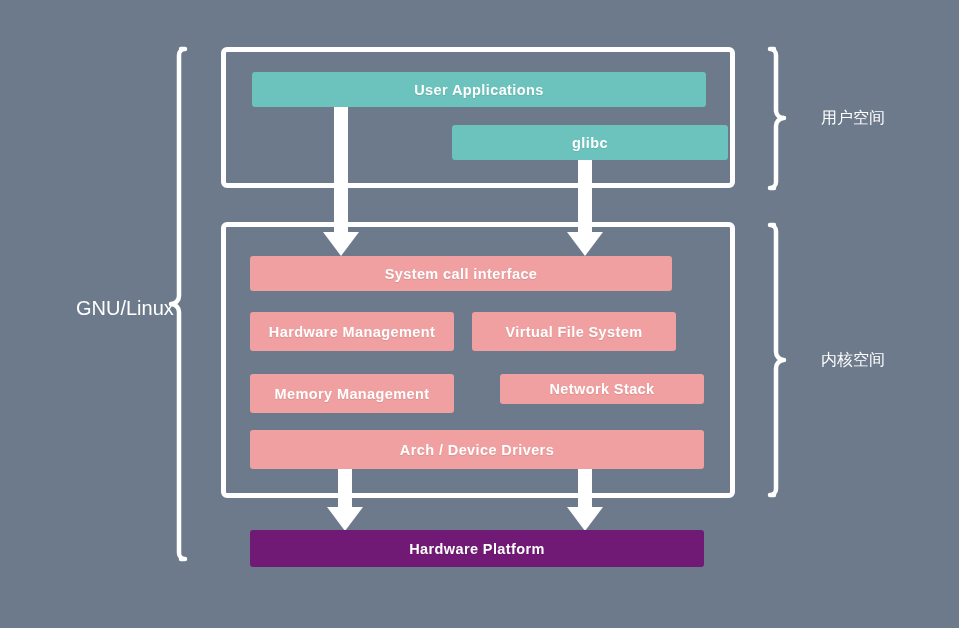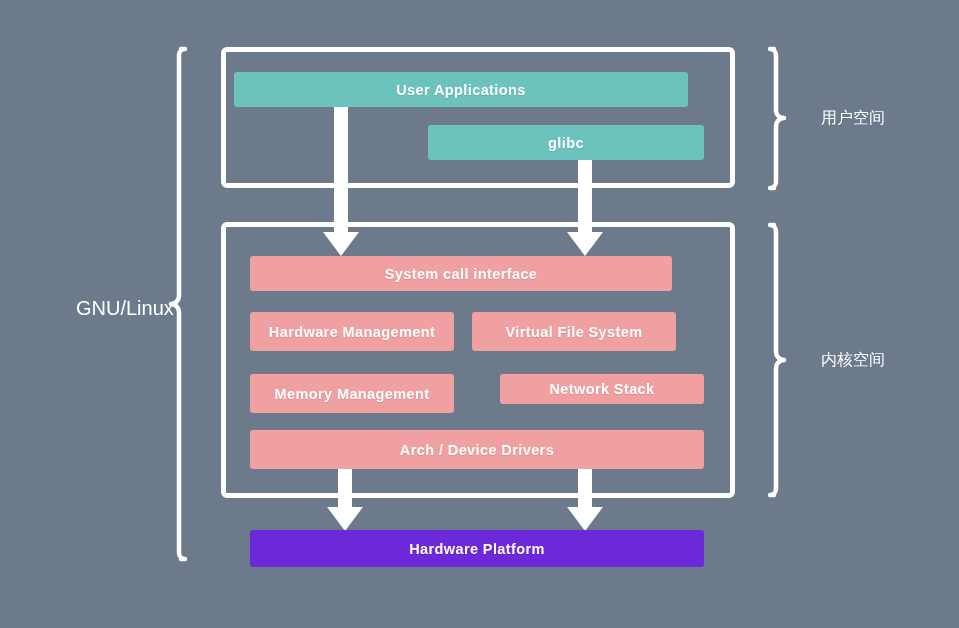--- a/index.html
+++ b/index.html
@@ -40,21 +40,21 @@
     border-radius: 3px;
     box-sizing: border-box;
     color: #ffffff;
     font-size: 14.5px;
     font-weight: bold;
     letter-spacing: 0.4px;
     text-shadow: 0 1px 1px rgba(0,0,0,0.10);
   }
   .node.teal   { background: #6cc3bd; }
   .node.salmon { background: #f0a0a0; }
-  .node.gray   { background: #6d28d9; }
+  .node.gray   { background: #701a75; }
 
   .side-label {
     position: absolute;
     color: #ffffff;
     font-size: 15px;
     white-space: nowrap;
   }
   .side-label.cjk {
     font-size: 16px;
     font-weight: normal;
@@ -94,25 +94,25 @@
     </g>
 
     <g>
       <rect x="578" y="469" width="14" height="40" fill="#ffffff"></rect>
       <polygon points="567,507 603,507 585,531" fill="#ffffff"></polygon>
     </g>
   </svg>
 
   <div class="group-box" style="left:221px; top:47px; width:514px; height:141px;"></div>
 
-  <div class="node teal" style="left:234px; top:72px; width:454px; height:35px;justify-content:center;">
+  <div class="node teal" style="left:252px; top:72px; width:454px; height:35px;justify-content:center;">
     <span>User Applications</span>
   </div>
 
-  <div class="node teal" style="left:428px; top:125px; width:276px; height:35px;">
+  <div class="node teal" style="left:452px; top:125px; width:276px; height:35px;">
     <span>glibc</span>
   </div>
 
   <div class="group-box" style="left:221px; top:222px; width:514px; height:276px;"></div>
 
   <div class="node salmon" style="left:250px; top:256px; width:422px; height:35px;">
     <span>System call interface</span>
   </div>
 
   <div class="node salmon" style="left:250px; top:312px; width:204px; height:39px;">

